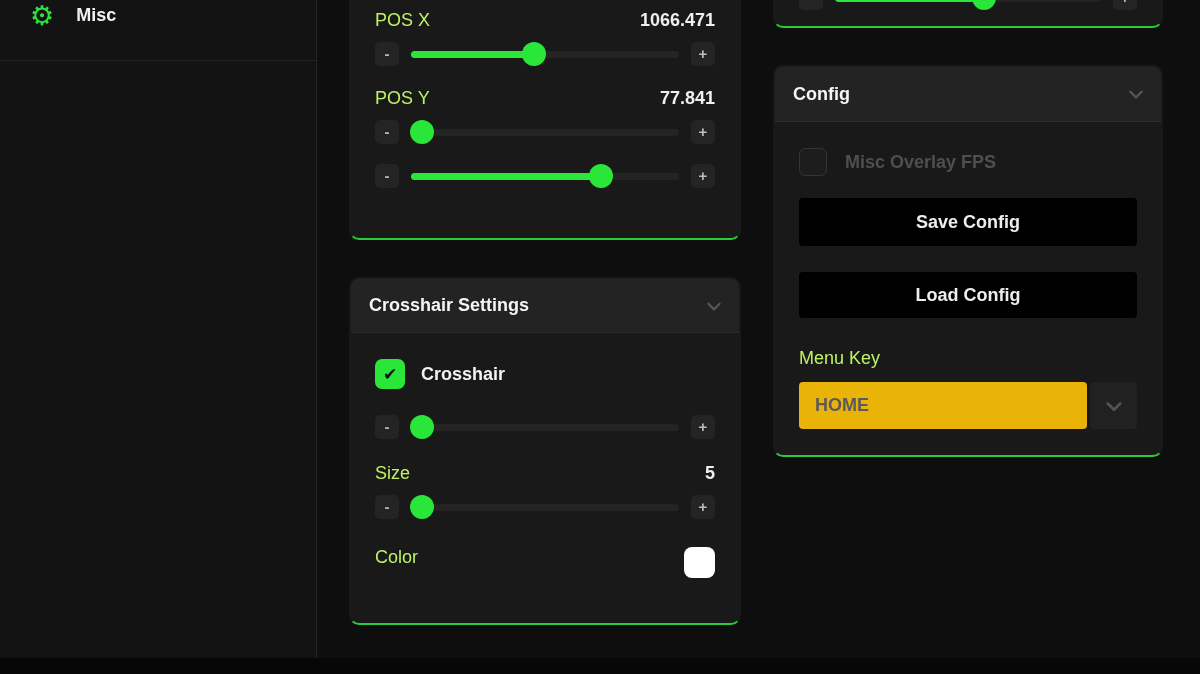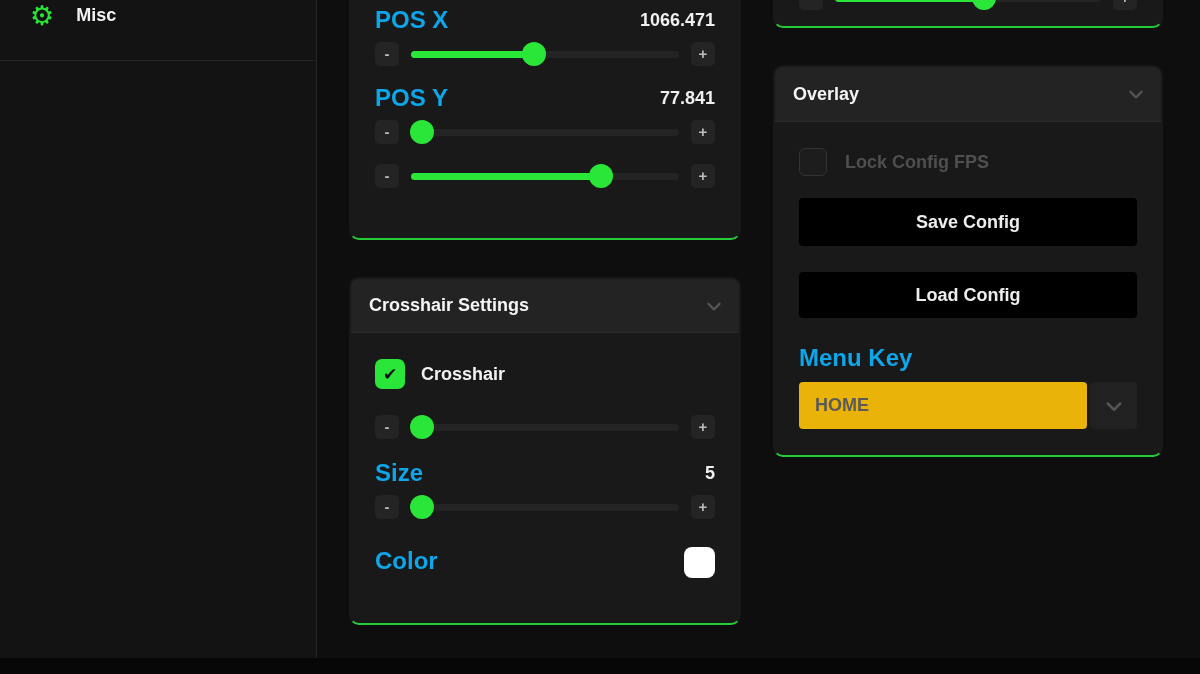--- a/index.html
+++ b/index.html
@@ -41,21 +41,21 @@
     border-bottom:1px solid #2c2c2c;box-sizing:border-box;cursor:pointer;
   }
   .panel-title{color:#f5f5f5;font-size:18px;font-weight:bold;}
   .chev{color:#555;display:flex;align-items:center;}
   .panel-body{padding:26px 24px 0 24px;}
   
   .slider-group{margin-bottom:20px;}
   .label-row{
     display:flex;justify-content:space-between;align-items:center;height:24px;
   }
-  .dim-label{color:#0ea5e9;font-size:24px;font-weight:bold;}
+  .dim-label{color:#bef264;font-size:18px;font-weight:normal;}
   .value-label{color:#efefef;font-size:18px;font-weight:bold;}
   .slider-row{
     display:flex;align-items:center;height:24px;margin-top:10px;
   }
   .step-btn{
     width:24px;height:24px;border-radius:5px;background:#242424;
     color:#bdbdbd;font-size:15px;font-weight:bold;line-height:24px;text-align:center;
     flex:0 0 auto;cursor:pointer;user-select:none;
   }
   .track-wrap{flex:1;position:relative;height:24px;margin:0 12px;cursor:pointer;}
@@ -223,32 +223,32 @@
       <div class="fill" style="width: 56%;"></div>
       <div class="thumb" style="left: calc(56% - 12px);"></div>
     </div>
     <div class="step-btn">+</div>
   </div>
 </div>
 
 <div class="panel" style="left:773px;top:65px;width:390px;height:392px;">
 
   <div class="panel-header" style="height:55px;">
-    <span class="panel-title">Overlay</span>
+    <span class="panel-title">Config</span>
     <span class="chev">
       <svg width="18" height="18" viewBox="0 0 16 16">
           <path d="M3 6l5 5 5-5" fill="none" stroke="currentColor" stroke-width="2" stroke-linecap="round" stroke-linejoin="round"></path>
         </svg>
     </span>
   </div>
 
   <div class="panel-body">
     <div class="check-row" style="margin-bottom:22px;height:28px;">
       <span class="checkbox-off"></span>
-      <span class="check-label-off">Lock Config FPS</span>
+      <span class="check-label-off">Misc Overlay FPS</span>
     </div>
 
     <div class="cfg-btn" style="margin-bottom:26px;">Save Config</div>
 
     <div class="cfg-btn" style="height:46px;margin-bottom:28px;">Load Config</div>
 
     <div class="label-row menu-key-label">
       <span class="dim-label">Menu Key</span>
     </div>
     <div class="dropdown-row">

